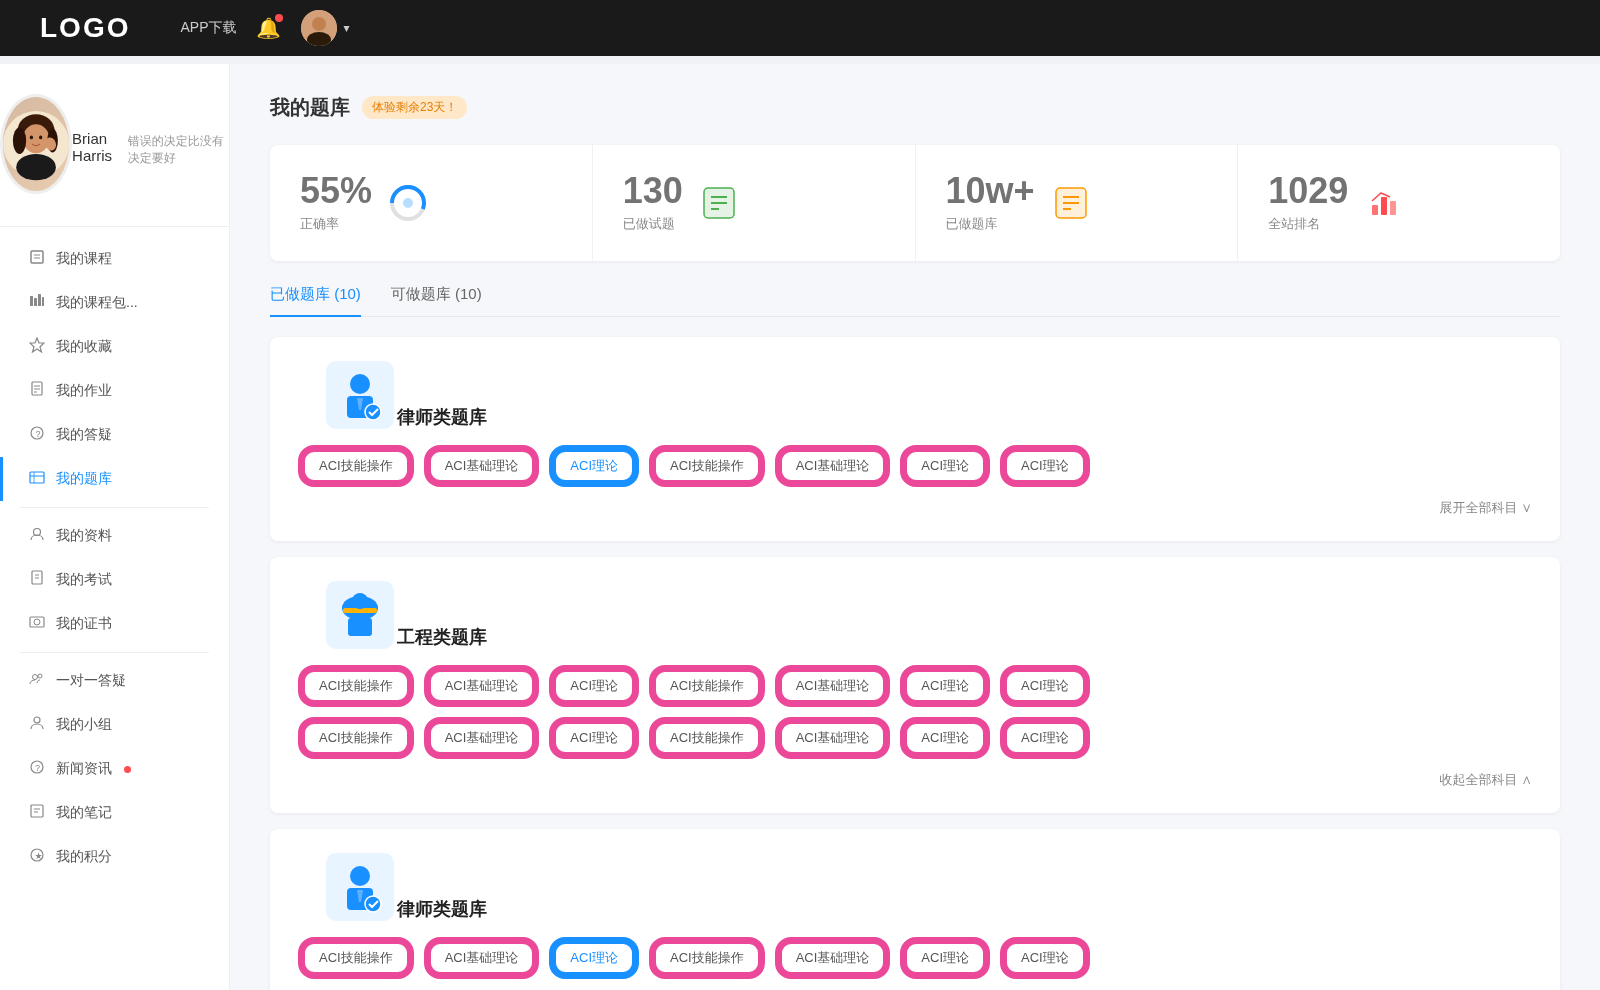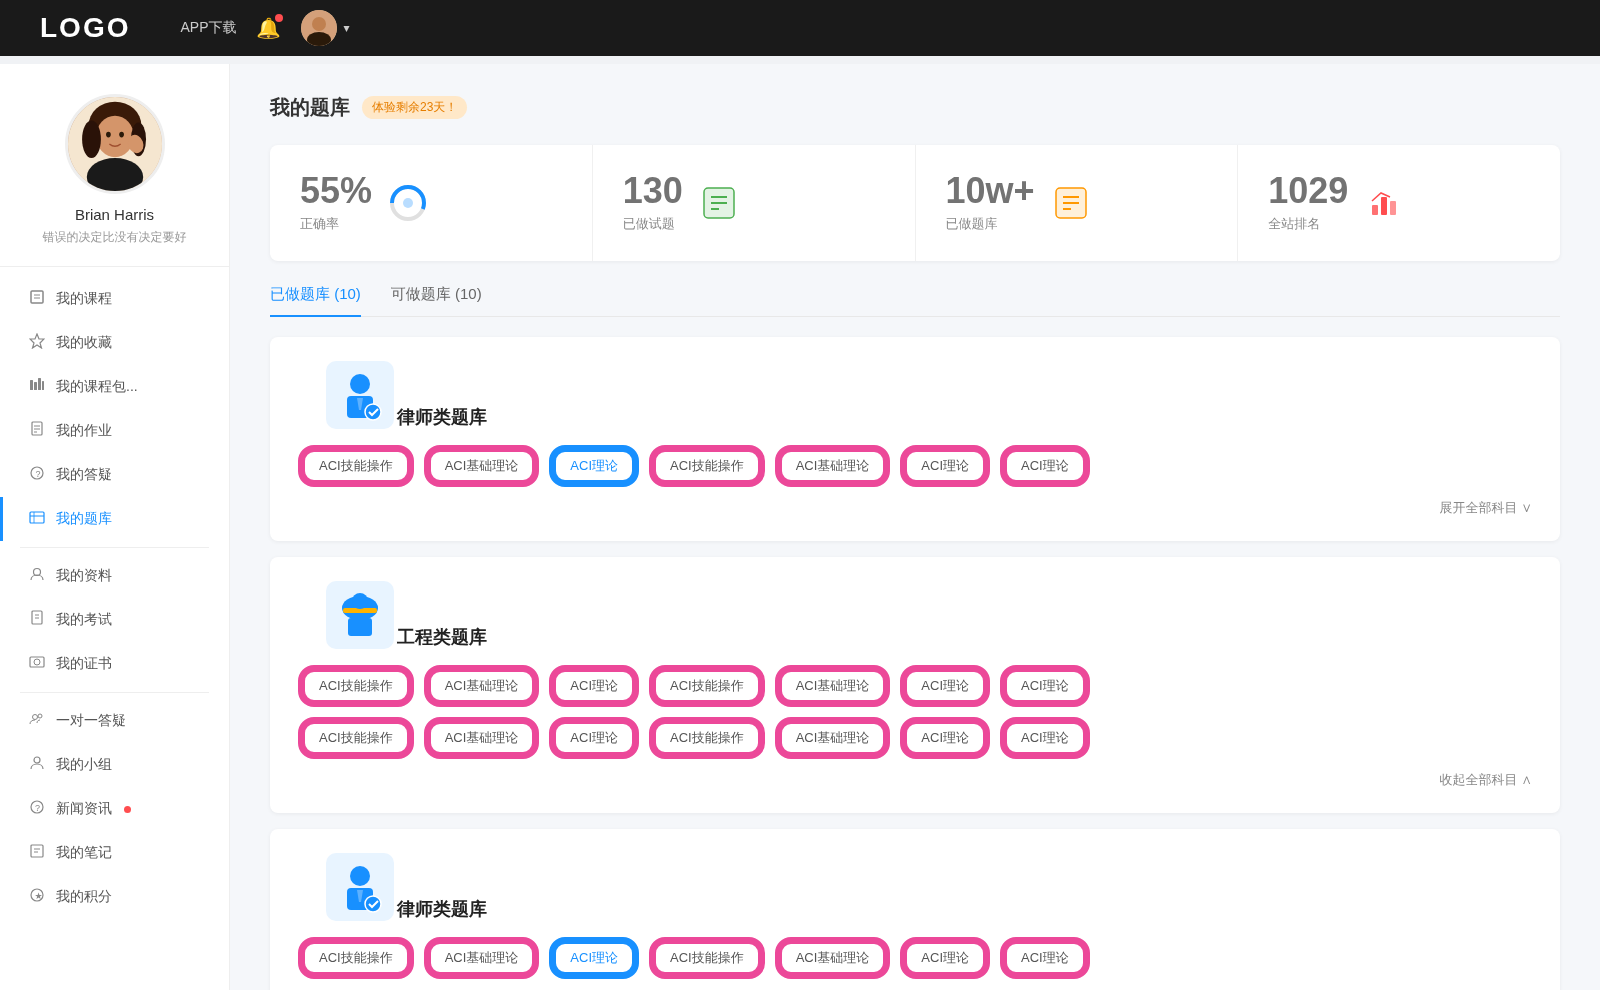--- a/index.html
+++ b/index.html
@@ -100,21 +100,21 @@
     
     .sidebar {
       width: 230px;
       background: #fff;
       border-right: 1px solid #eee;
       flex-shrink: 0;
       padding-top: 30px;
     }
     .sidebar .profile-section {
       display: flex;
-      flex-direction: column;
+      flex-direction: row;
       align-items: center;
       padding-bottom: 20px;
       border-bottom: 1px solid #eee;
       justify-content: flex-end;
     }
     .sidebar .avatar-large {
       width: 100px; height: 100px;
       border-radius: 50%;
       background: linear-gradient(135deg, #d4b8a0, #e8cdb0);
       overflow: hidden;
@@ -388,35 +388,35 @@
               <rect x="2" y="2" width="12" height="12" rx="1" stroke="#888" stroke-width="1.5"></rect>
               <line x1="5" y1="6" x2="11" y2="6" stroke="#888" stroke-width="1"></line>
               <line x1="5" y1="9" x2="11" y2="9" stroke="#888" stroke-width="1"></line>
             </svg>
         </span>
         <span>我的课程</span>
       </div>
       <div class="menu-item">
         <span class="menu-icon">
           <svg width="16" height="16" viewBox="0 0 16 16" fill="none">
-              <polygon points="8,1 10,6 15,6 11,10 12.5,15 8,12 3.5,15 5,10 1,6 6,6" stroke="#888" stroke-width="1.2" fill="none"></polygon>
-            </svg>
-        </span>
-        <span>我的收藏</span>
-      </div>
-      <div class="menu-item">
-        <span class="menu-icon">
-          <svg width="16" height="16" viewBox="0 0 16 16" fill="none">
               <rect x="1" y="3" width="3" height="10" rx="0.5" fill="#888"></rect>
               <rect x="5" y="5" width="3" height="8" rx="0.5" fill="#888"></rect>
               <rect x="9" y="1" width="3" height="12" rx="0.5" fill="#888"></rect>
               <rect x="13" y="4" width="2" height="9" rx="0.5" fill="#888"></rect>
             </svg>
         </span>
         <span>我的课程包...</span>
+      </div>
+      <div class="menu-item">
+        <span class="menu-icon">
+          <svg width="16" height="16" viewBox="0 0 16 16" fill="none">
+              <polygon points="8,1 10,6 15,6 11,10 12.5,15 8,12 3.5,15 5,10 1,6 6,6" stroke="#888" stroke-width="1.2" fill="none"></polygon>
+            </svg>
+        </span>
+        <span>我的收藏</span>
       </div>
       <div class="menu-item">
         <span class="menu-icon">
           <svg width="16" height="16" viewBox="0 0 16 16" fill="none">
               <rect x="3" y="1" width="10" height="13" rx="1" stroke="#888" stroke-width="1.2"></rect>
               <line x1="5" y1="5" x2="11" y2="5" stroke="#888" stroke-width="1"></line>
               <line x1="5" y1="8" x2="11" y2="8" stroke="#888" stroke-width="1"></line>
               <line x1="5" y1="11" x2="8" y2="11" stroke="#888" stroke-width="1"></line>
             </svg>
         </span>

